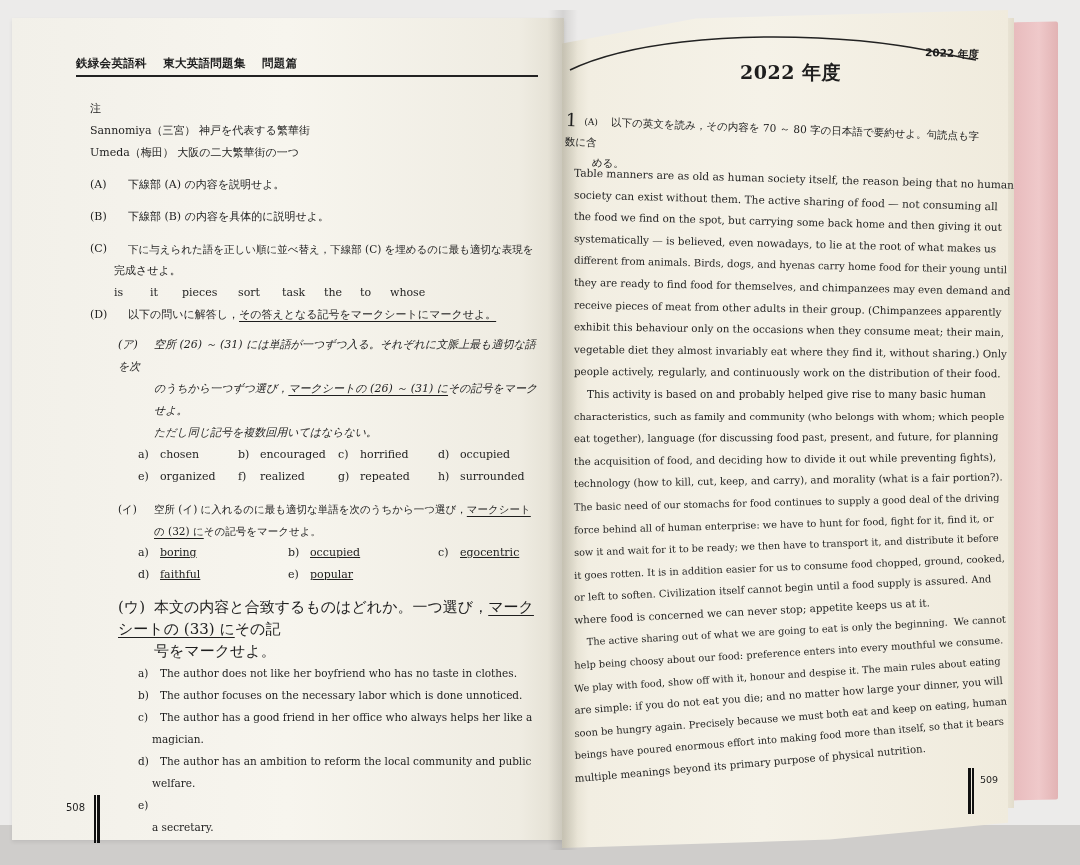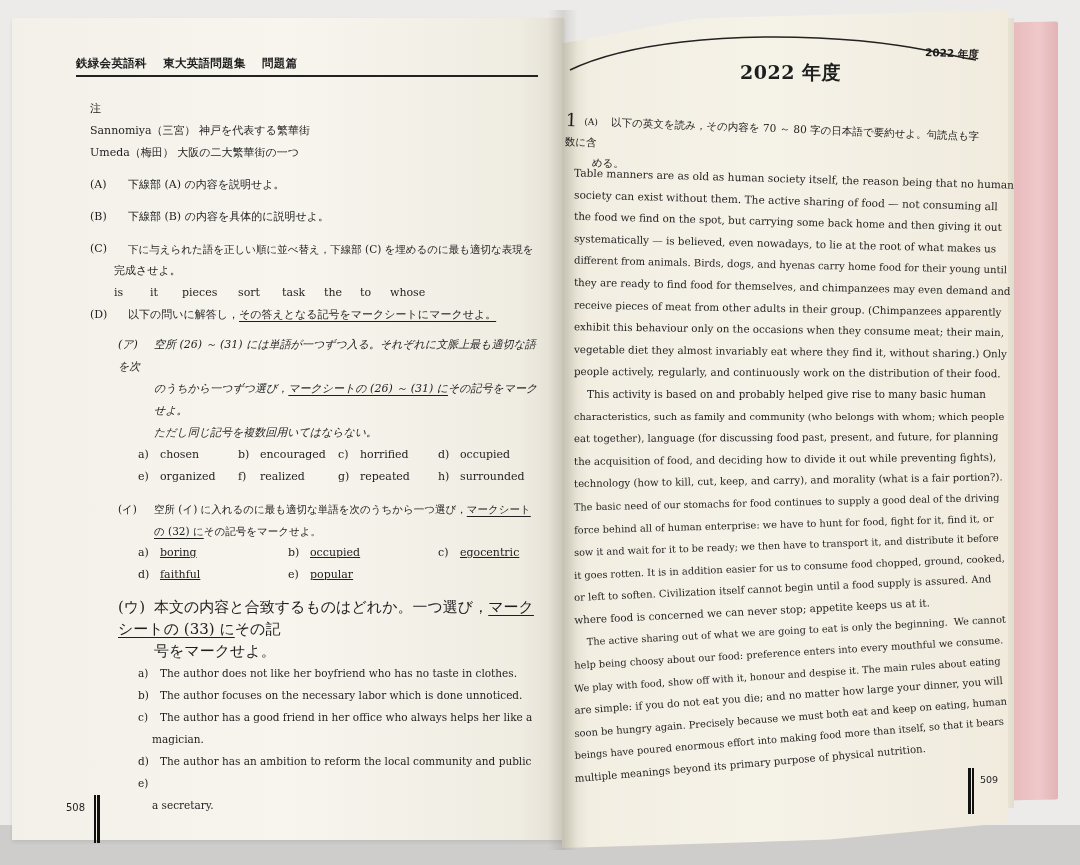--- a/index.html
+++ b/index.html
@@ -190,20 +190,21 @@
       </div>
     <div class="sentence">
         <span class="opt-letter">c)</span>
         <span>The author has a good friend in her office who always helps her like a</span>
       </div>
     <div class="wrapline">magician.</div>
     <div class="sentence">
         <span class="opt-letter">d)</span>
         <span>The author has an ambition to reform the local community and public</span>
       </div>
+    <div class="wrapline">welfare.</div>
     <div class="sentence">
         <span class="opt-letter">e)</span>
       </div>
     <div class="wrapline">a secretary.</div>
   </div>
 </div>
 
 <div class="pagenum-left">508</div>
 <div class="thumb-left"></div>
 

